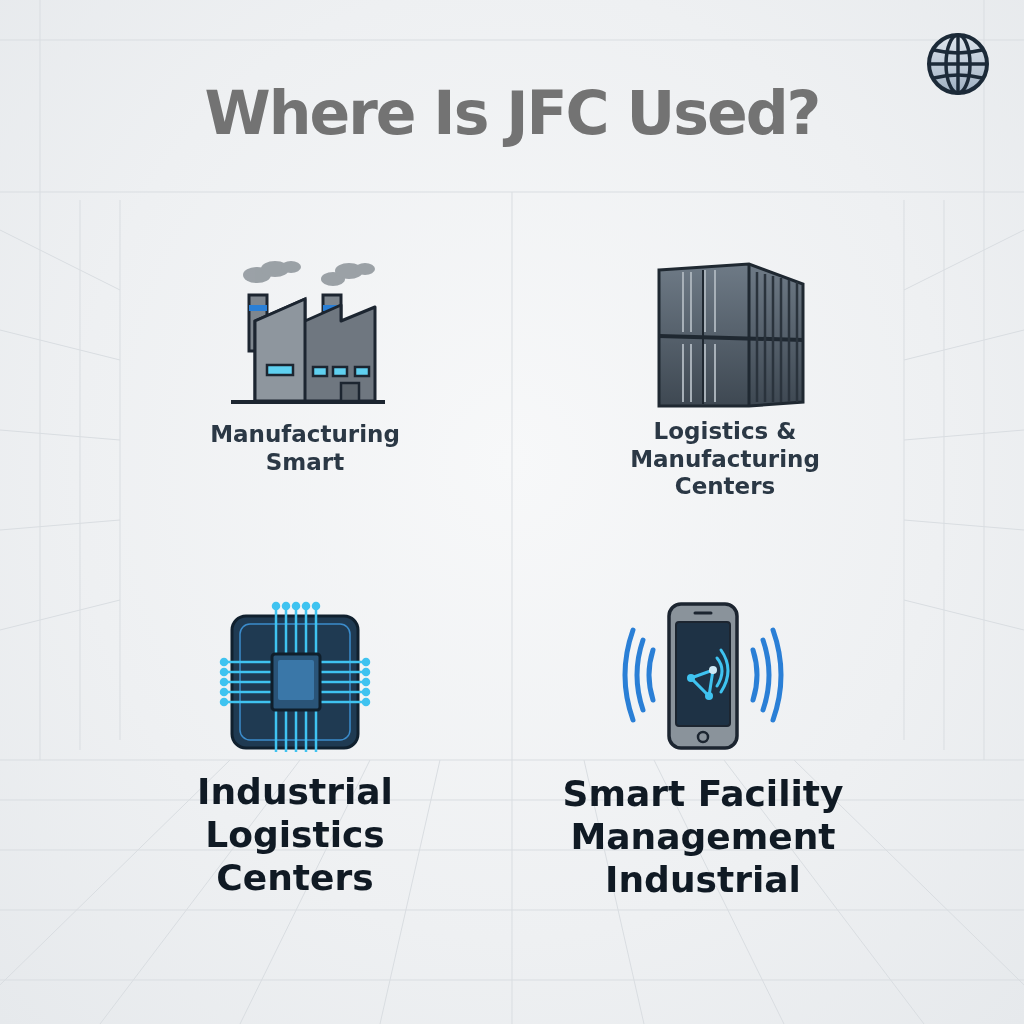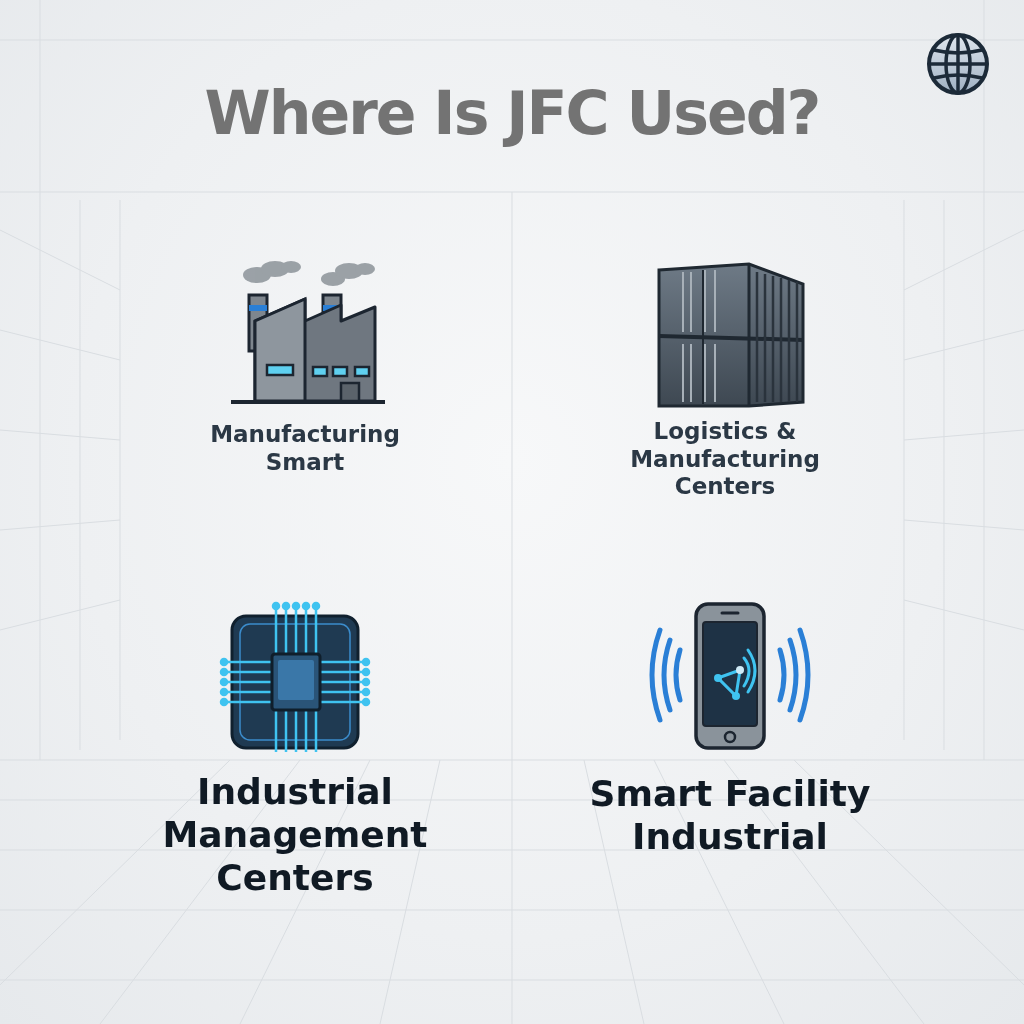--- a/index.html
+++ b/index.html
@@ -190,26 +190,26 @@
         <line x1="76" y1="118" x2="76" y2="160"></line>
         <line x1="86" y1="118" x2="86" y2="160"></line>
         <line x1="96" y1="118" x2="96" y2="160"></line>
         <line x1="106" y1="118" x2="106" y2="160"></line>
     </g>
     <rect x="62" y="62" width="48" height="56" rx="3" fill="#2a5478" stroke="#0f1e2b" stroke-width="3"></rect>
     <rect x="68" y="68" width="36" height="40" rx="2" fill="#3a77a8"></rect>
   </svg>
   <div class="label big" style="margin-top:18px;">
     <div>Industrial</div>
-    <div>Management</div>
+    <div>Logistics</div>
     <div>Centers</div>
   </div>
 </div>
 
-<div class="card" style="left:545px; top:600px; width:370px;text-align:center;">
+<div class="card" style="left:518px; top:600px; width:370px;text-align:center;">
   <svg class="icon" width="180" height="150" viewBox="0 0 180 150">
     <g fill="none" stroke="#2a7fd6" stroke-width="5" stroke-linecap="round">
       <path d="M30 40 Q18 75 30 110"></path>
         <path d="M20 30 Q4 75 20 120"></path>
         <path d="M40 50 Q32 75 40 100"></path>
       <path d="M150 40 Q162 75 150 110"></path>
         <path d="M160 30 Q176 75 160 120"></path>
         <path d="M140 50 Q148 75 140 100"></path>
     </g>
     <rect x="56" y="4" width="68" height="144" rx="12" fill="#8a939b" stroke="#1c2530" stroke-width="3.5"></rect>
@@ -220,15 +220,16 @@
       <path d="M78 78 L100 70 L96 96 Z"></path>
       <path d="M104 58 Q114 70 104 86"></path>
         <path d="M108 50 Q122 70 108 92"></path>
     </g>
     <circle cx="78" cy="78" r="4" fill="#3fc3f0"></circle>
       <circle cx="100" cy="70" r="4" fill="#cfe9f5"></circle>
       <circle cx="96" cy="96" r="4" fill="#3fc3f0"></circle>
   </svg>
   <div class="label big" style="margin-top:22px;">
     <div>Smart Facility</div>
+    <div>Management</div>
     <div>Industrial</div>
   </div>
 </div>
 
 </body></html>

